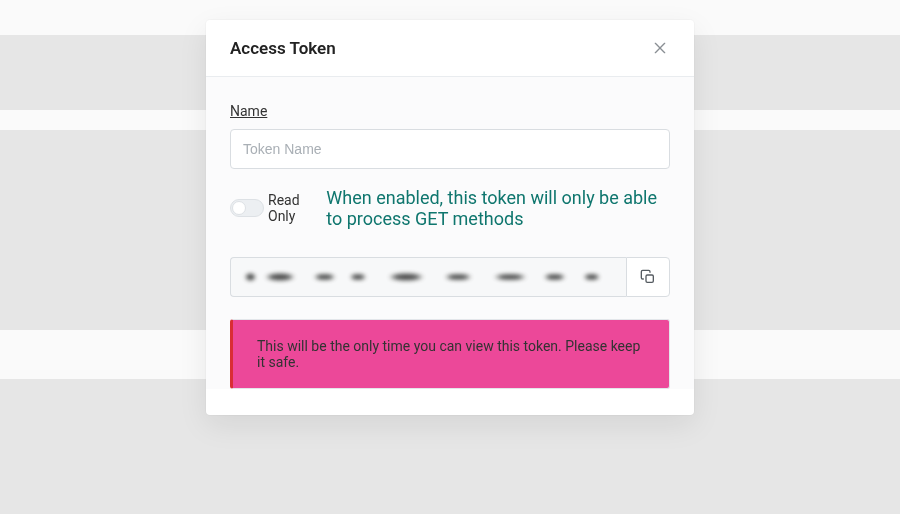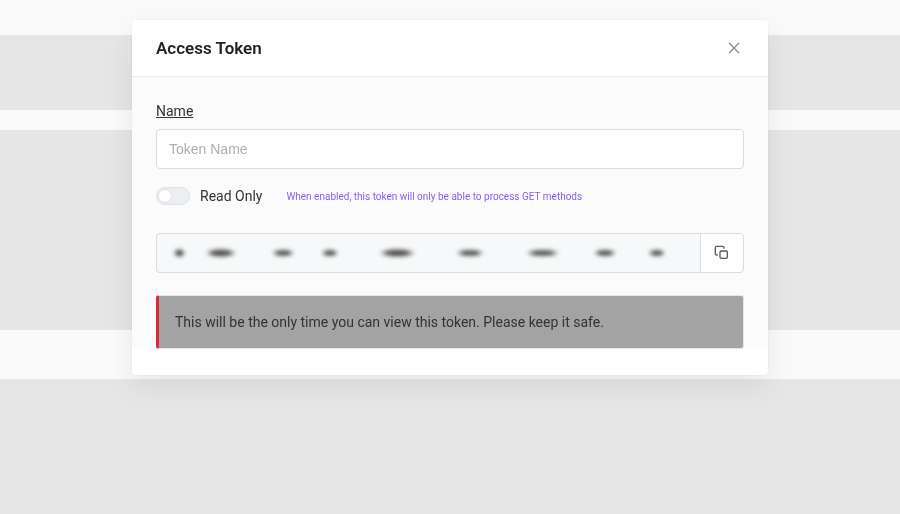--- a/index.html
+++ b/index.html
@@ -18,21 +18,21 @@
     }
     .page-bg .bar1 { position:absolute; left:0; right:0; top:35px; height:75px; background:#e6e6e6; }
     .page-bg .bar2 { position:absolute; left:0; right:0; top:130px; height:200px; background:#e6e6e6; }
     .page-bg .bar3 { position:absolute; left:0; right:0; top:379px; height:135px; background:#e6e6e6; }
 
     .modal {
       position: absolute;
       top: 20px;
       left: 50%;
       transform: translateX(-50%);
-      width: 636px;
+      width: 488px;
       background: #fff;
       border-radius: 4px;
       box-shadow: 0 10px 30px rgba(0,0,0,0.08), 0 0 0 1px rgba(0,0,0,0.02);
     }
     .modal-header {
       display: flex;
       align-items: center;
       justify-content: space-between;
       padding: 18px 24px;
       border-bottom: 1px solid #e9ecef;
@@ -70,21 +70,21 @@
       padding: 0 12px;
       font-size: 14px;
       color: #0c4a6e;
       background: #fff;
     }
     .text-input::placeholder { color: #a9afb5; }
 
     .toggle-row {
       display: flex;
       align-items: center;
-      gap: 10px;
+      gap: 4px;
       margin-top: 18px;
       margin-bottom: 28px;
     }
     .toggle {
       width: 34px;
       height: 18px;
       background: #eceff2;
       border: 1px solid #dde1e5;
       border-radius: 18px;
       position: relative;
@@ -98,22 +98,22 @@
       background: #fff;
       border: 1px solid #dde1e5;
       border-radius: 50%;
     }
     .toggle-label {
       font-size: 14px;
       color: #333;
       margin-right: 14px;
     }
     .toggle-hint {
-      font-size: 10px;
-      color: #8b5cf6;
+      font-size: 18px;
+      color: #0f766e;
     }
 
     .token-row {
       display: flex;
       gap: 0;
       margin-bottom: 22px;
     }
     .token-display {
       flex: 1;
       height: 40px;
@@ -153,22 +153,22 @@
       justify-content: center;
       cursor: pointer;
       color: #555b61;
     }
     .copy-btn svg { width: 16px; height: 16px; }
 
     .alert {
       border: 1px solid #e3e6ea;
       border-left: 3px solid #d92d35;
       border-radius: 3px;
-      background: #a3a3a3;
-      padding: 18px 16px;
+      background: #ec4899;
+      padding: 18px 24px;
       font-size: 14px;
       color: #333;
       margin-bottom: 26px;
     }
 
     .modal-footer {
       border-top: 1px solid #e9ecef;
       padding: 20px 24px 24px;
       display: flex;
       align-items: center;

